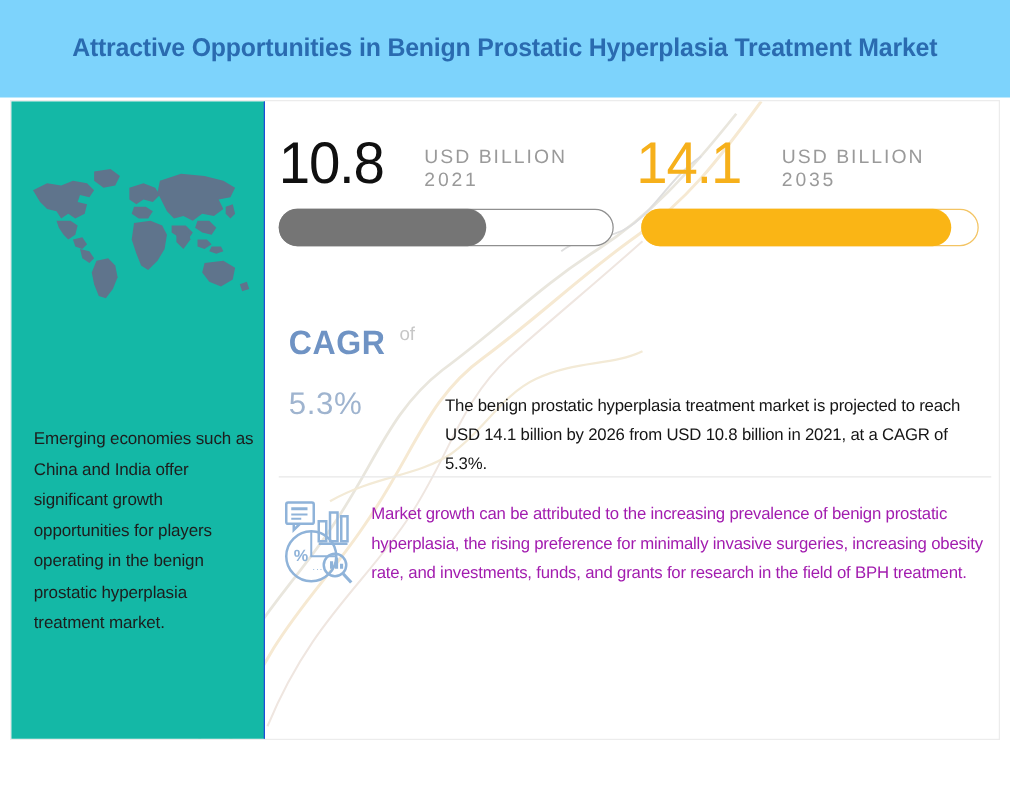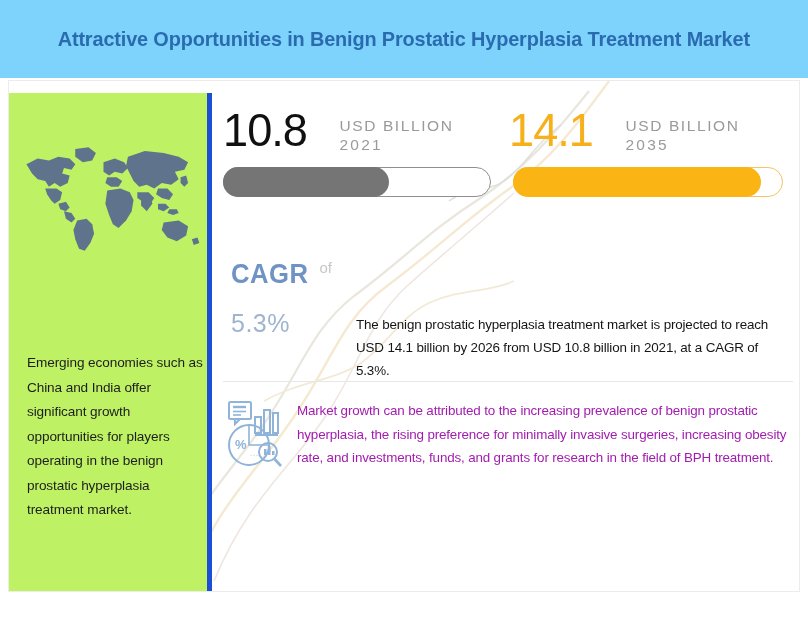--- a/index.html
+++ b/index.html
@@ -34,23 +34,23 @@
     border:1px solid #ececec;
     box-sizing:border-box;
     overflow:hidden;
   }
 
   
   #decor{position:absolute;left:0;top:0;width:792px;height:512px;pointer-events:none;}
 
   
   #left-panel{
-    position:absolute;left:0;top:12px;width:203px;height:512px;
-    background:#bef264;
-    border-right:5px solid #1d4ed8;
+    position:absolute;left:0;top:0;width:203px;height:512px;
+    background:#14b8a6;
+    border-right:1px solid #1d4ed8;
     box-sizing:border-box;
   }
   #world-map{
     position:absolute;left:8px;top:30px;width:188px;height:150px;
   }
   #left-text{
     position:absolute;left:18px;top:258px;width:180px;
     font-size:13.6px;
     line-height:24.5px;
     color:#1d1d1d;

